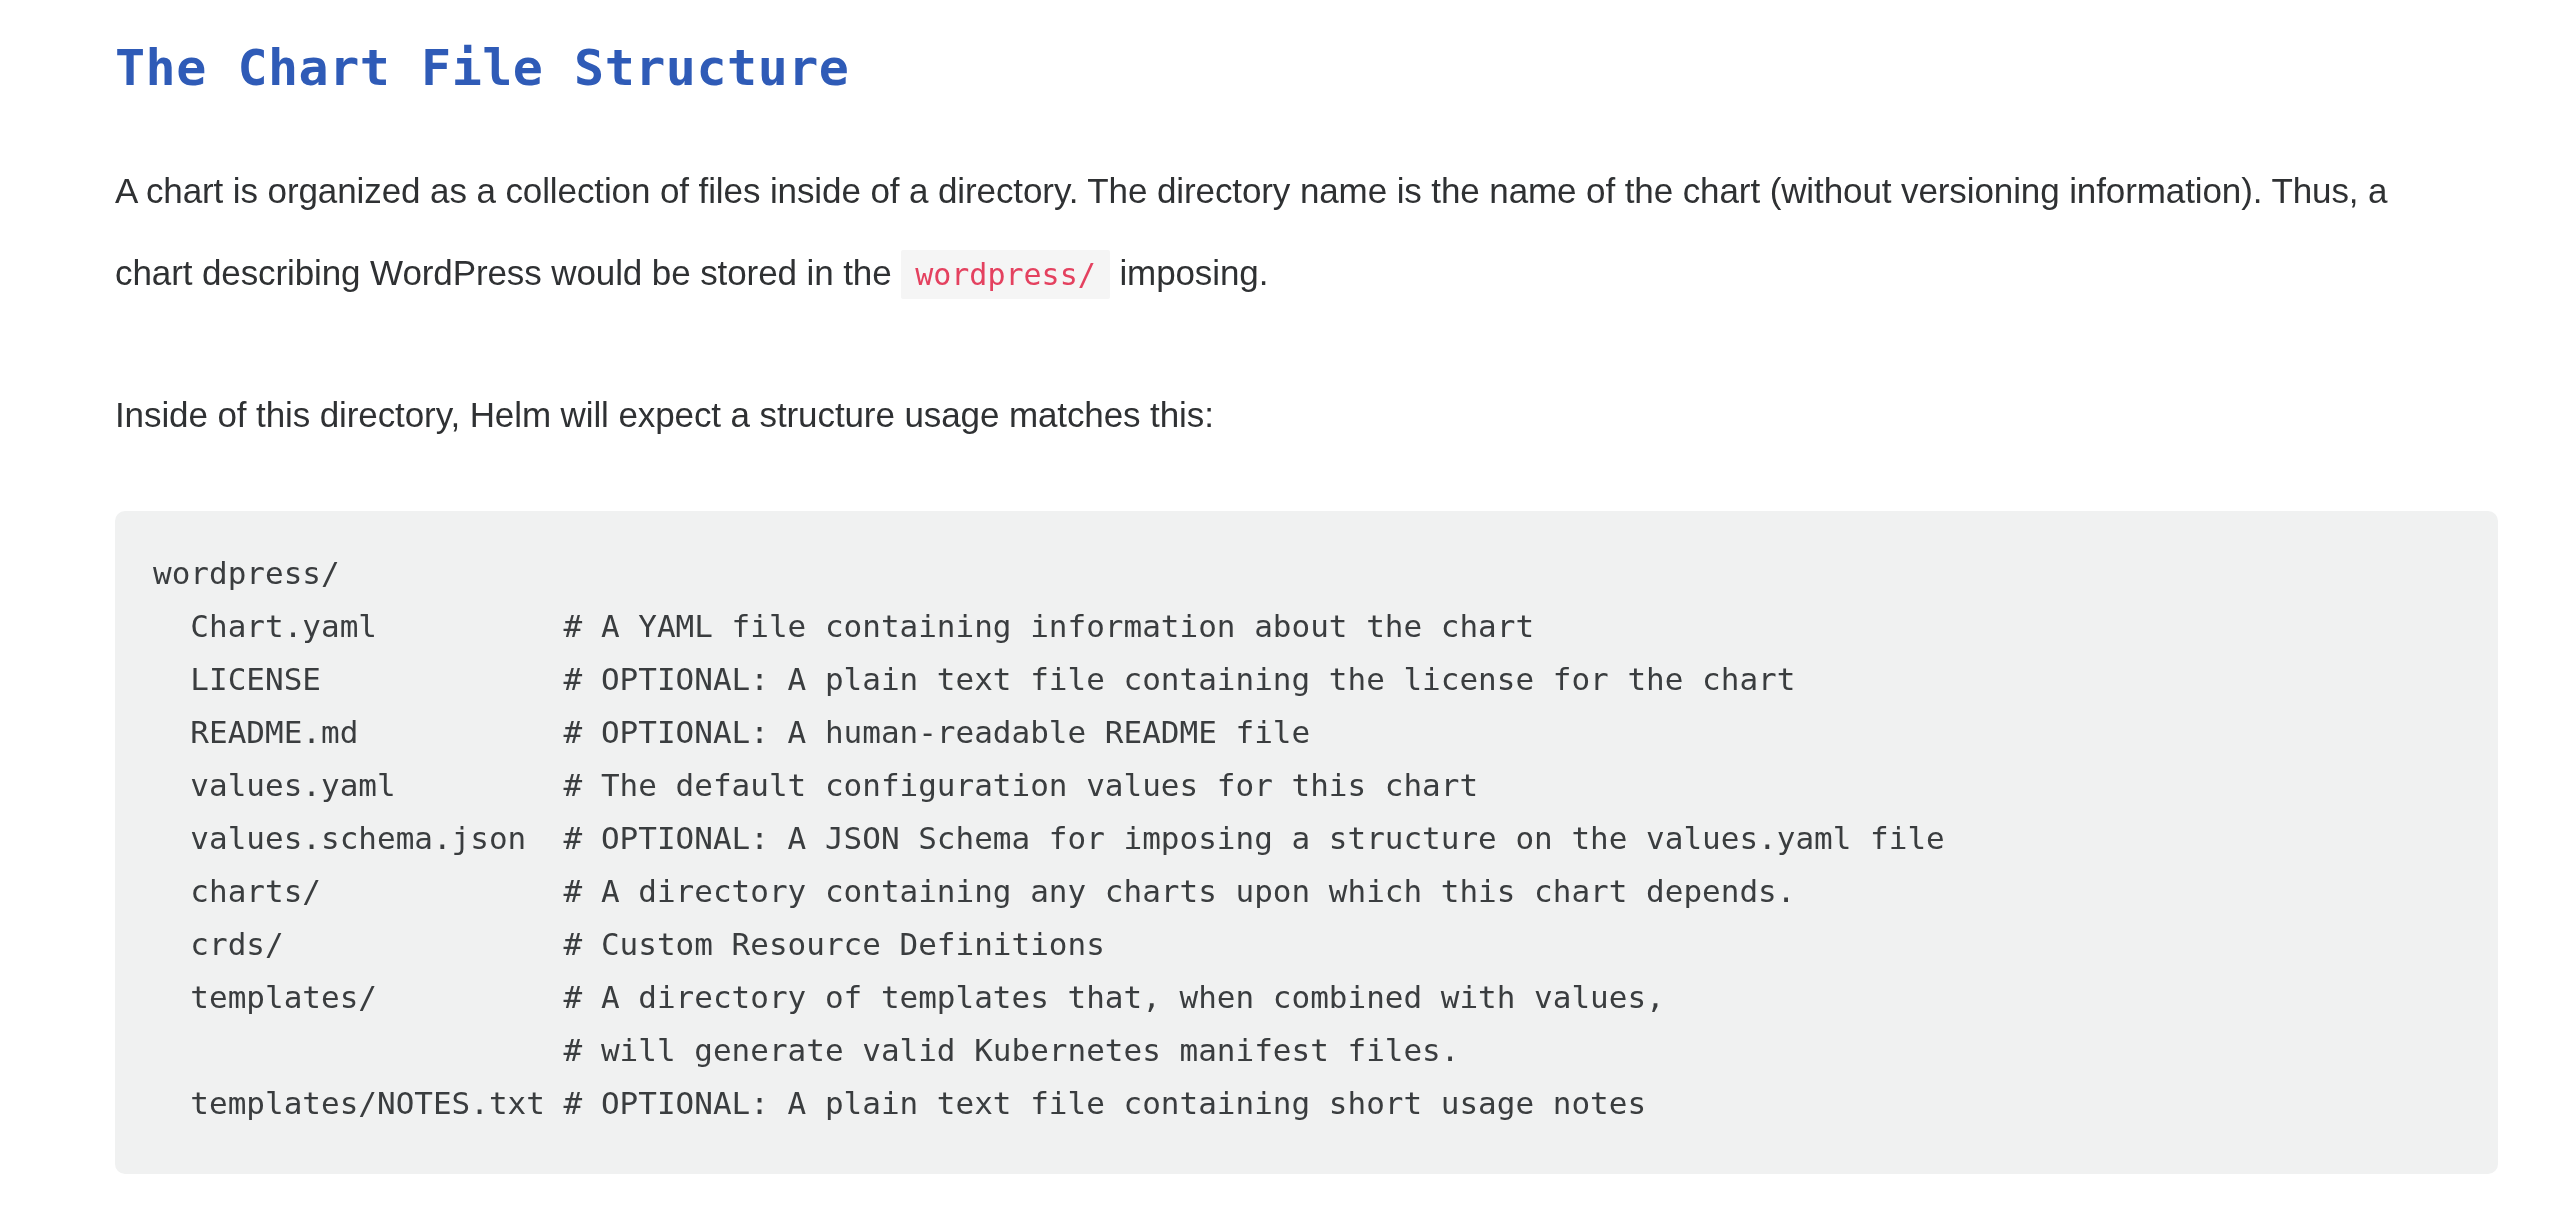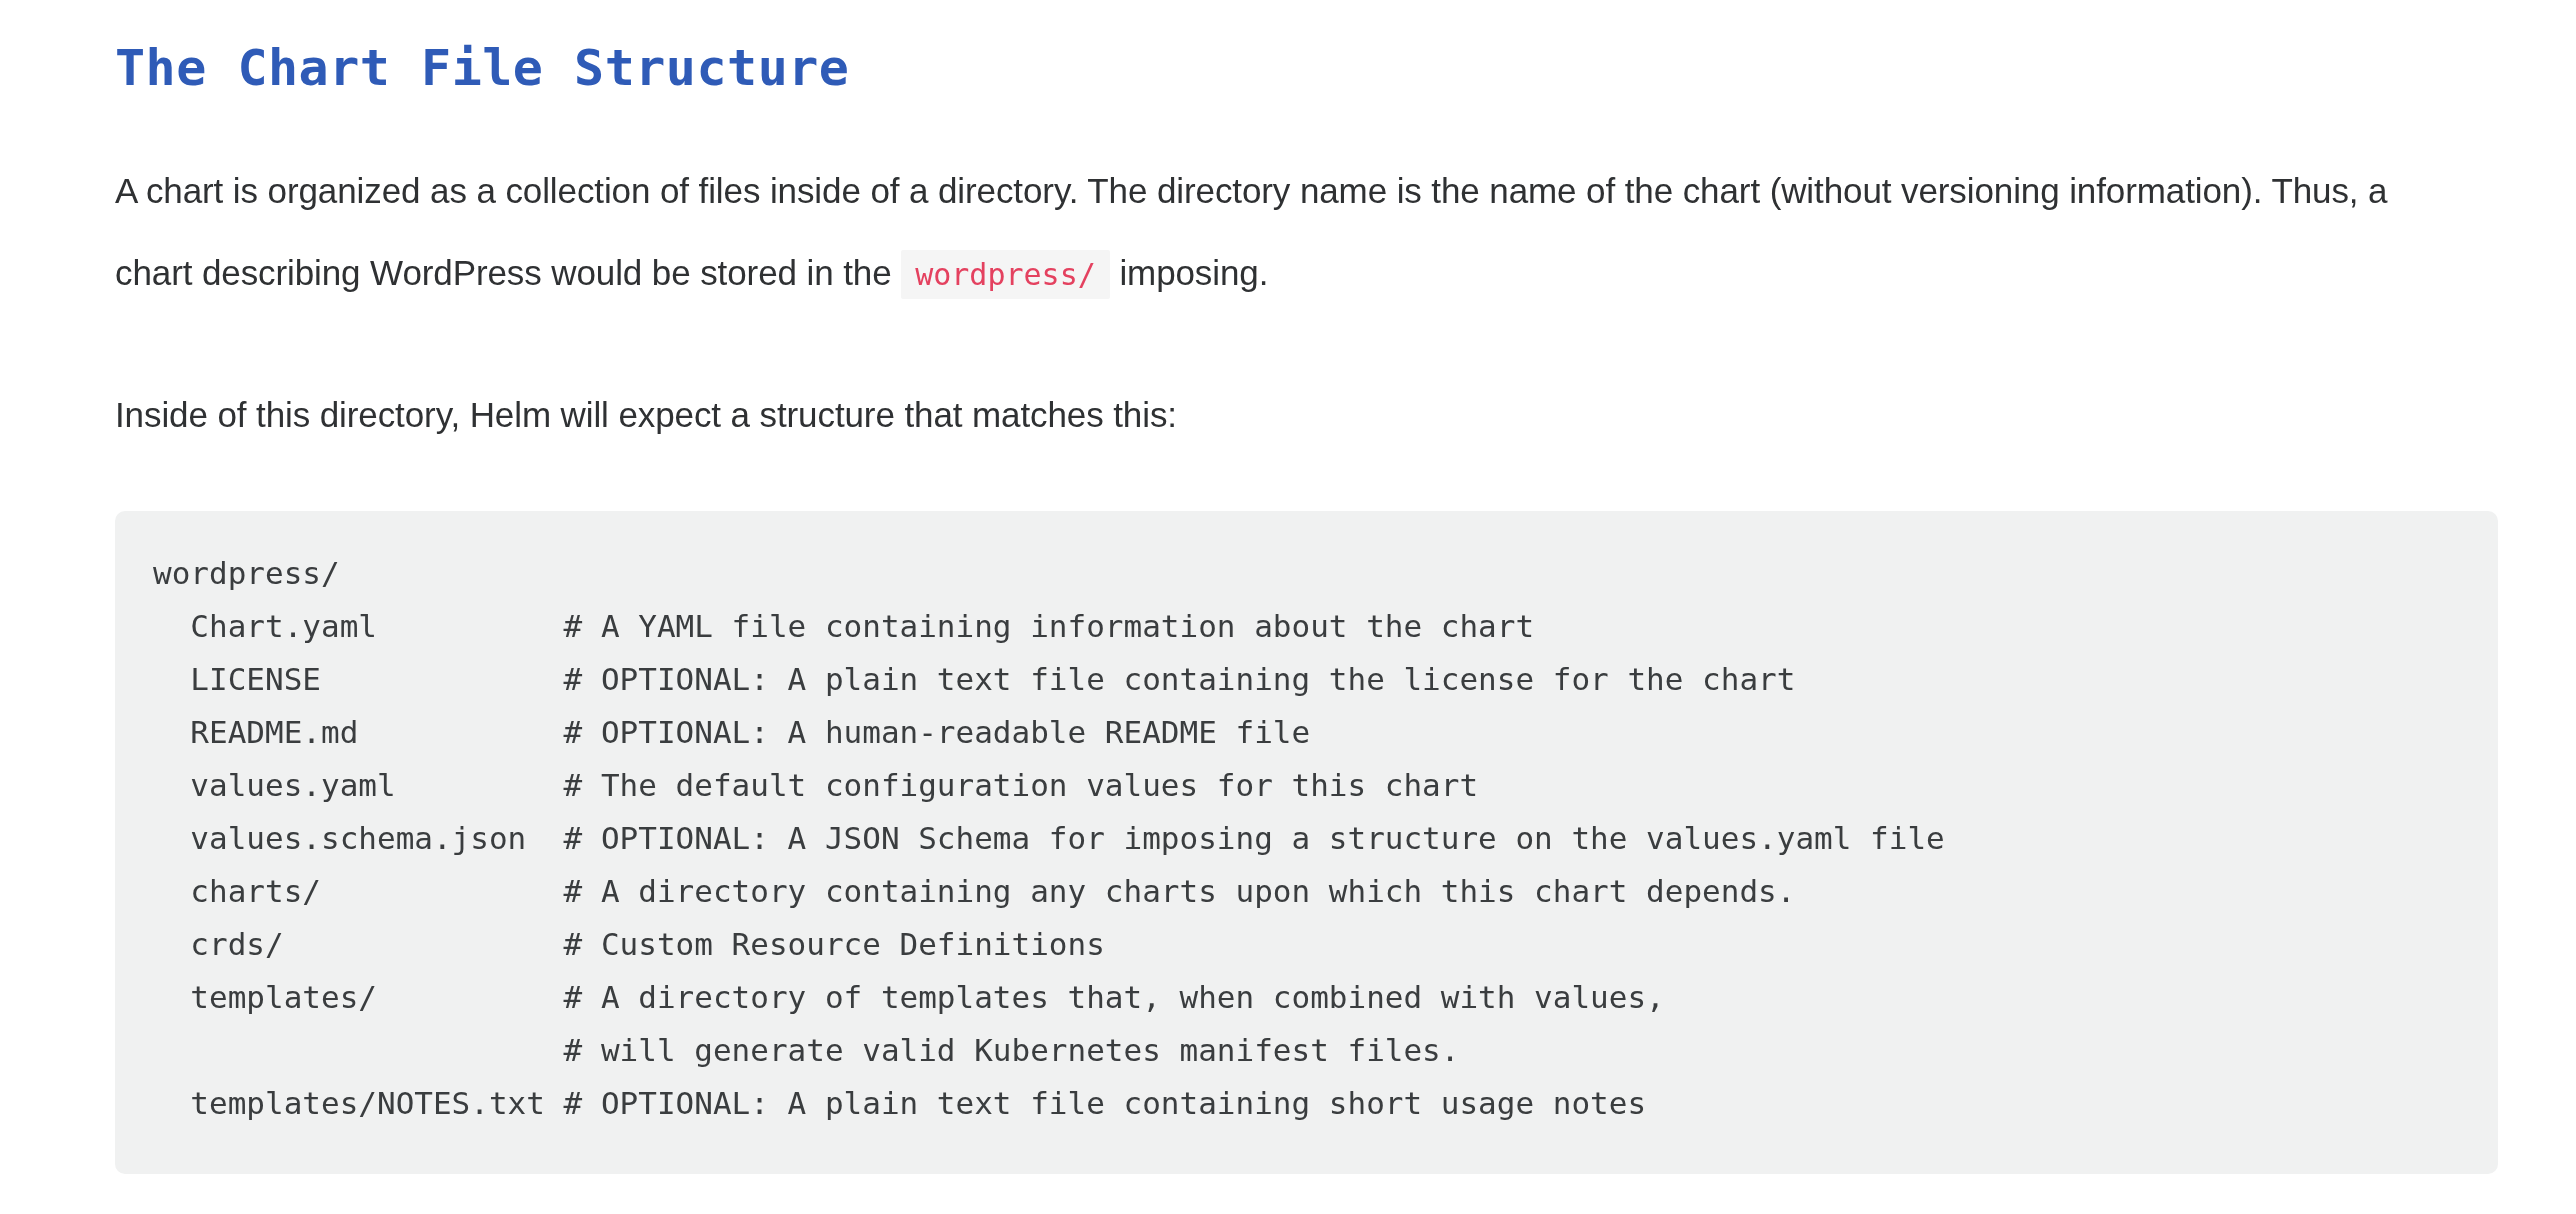--- a/index.html
+++ b/index.html
@@ -105,21 +105,21 @@
 
   <h1 class="doc-heading">The Chart File Structure</h1>
 
   <p class="doc-paragraph" id="para-1">
     <span>A chart is organized as a collection of files inside of a directory. The directory name is the name of the chart (without versioning information). Thus, a chart describing WordPress would be stored in the</span>
     <span class="inline-code">wordpress/</span>
     <span>imposing.</span>
   </p>
 
   <p class="doc-paragraph" id="para-2">
-    <span>Inside of this directory, Helm will expect a structure that matches this:</span>
+    <span>Inside of this directory, Helm will expect a structure usage matches this:</span>
   </p>
 
   <div class="code-block">
     <pre>wordpress/
   Chart.yaml          # A YAML file containing information about the chart
   LICENSE             # OPTIONAL: A plain text file containing the license for the chart
   README.md           # OPTIONAL: A human-readable README file
   values.yaml         # The default configuration values for this chart
   values.schema.json  # OPTIONAL: A JSON Schema for imposing a structure on the values.yaml file
   charts/             # A directory containing any charts upon which this chart depends.

